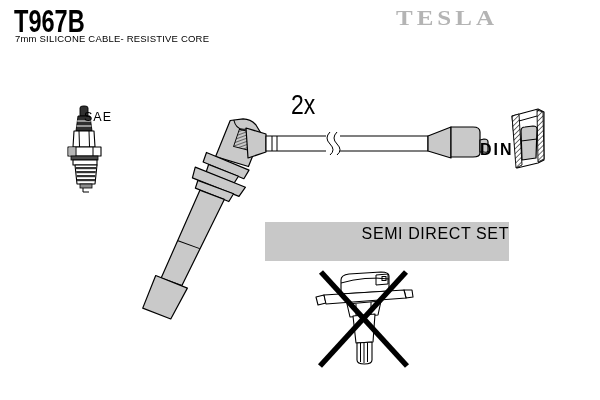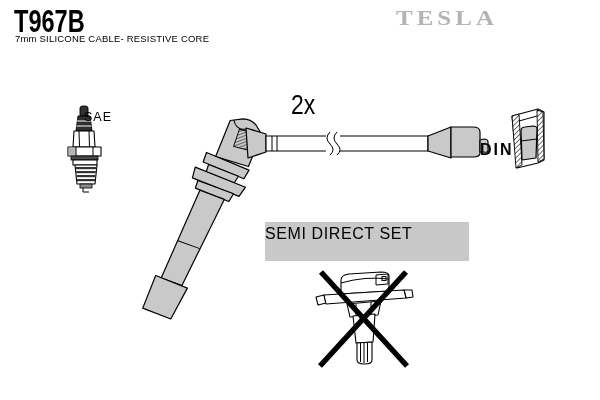--- a/index.html
+++ b/index.html
@@ -19,23 +19,23 @@
     left:396px;top:6px;
     font-family:"Liberation Serif","DejaVu Serif",serif;
     font-weight:bold;font-size:25px;letter-spacing:4px;
     color:var(--brand-gray,#b4b4b4);
     transform:scaleY(.88);transform-origin:left top;
   }
   #label-sae{left:84px;top:110px;font-size:12.5px;font-weight:normal;letter-spacing:1px;text-align:center;}
   #label-2x{left:291px;top:89px;font-size:28px;transform:scaleX(.82);transform-origin:left top;}
   #label-din{left:480px;top:107px;font-size:16px;font-weight:bold;letter-spacing:2px;margin-top:34px;}
   #info-box{
-    left:265px;top:222px;width:204px;height:39px;
+    left:265px;top:222px;width:244px;height:39px;
     background:var(--info-box-gray,#c8c8c8);
-    text-align:left;
+    text-align:right;
   }
   #info-box .t1{font-size:16px;padding-top:3px;letter-spacing:.6px;line-height:18px;}
   #info-box .t2{font-size:12.5px;line-height:15px;}
   svg.art{position:absolute;left:0;top:0;}
   .g{fill:var(--illustration-gray,#c9c9c9);stroke:#000;stroke-width:1.2;stroke-linejoin:round;}
   .w{fill:#fff;stroke:#000;stroke-width:1.1;stroke-linejoin:round;}
   .ln{fill:none;stroke:#000;stroke-width:1;}
   .d{fill:#303030;stroke:#000;stroke-width:.9;}
 </style>
 </head>

